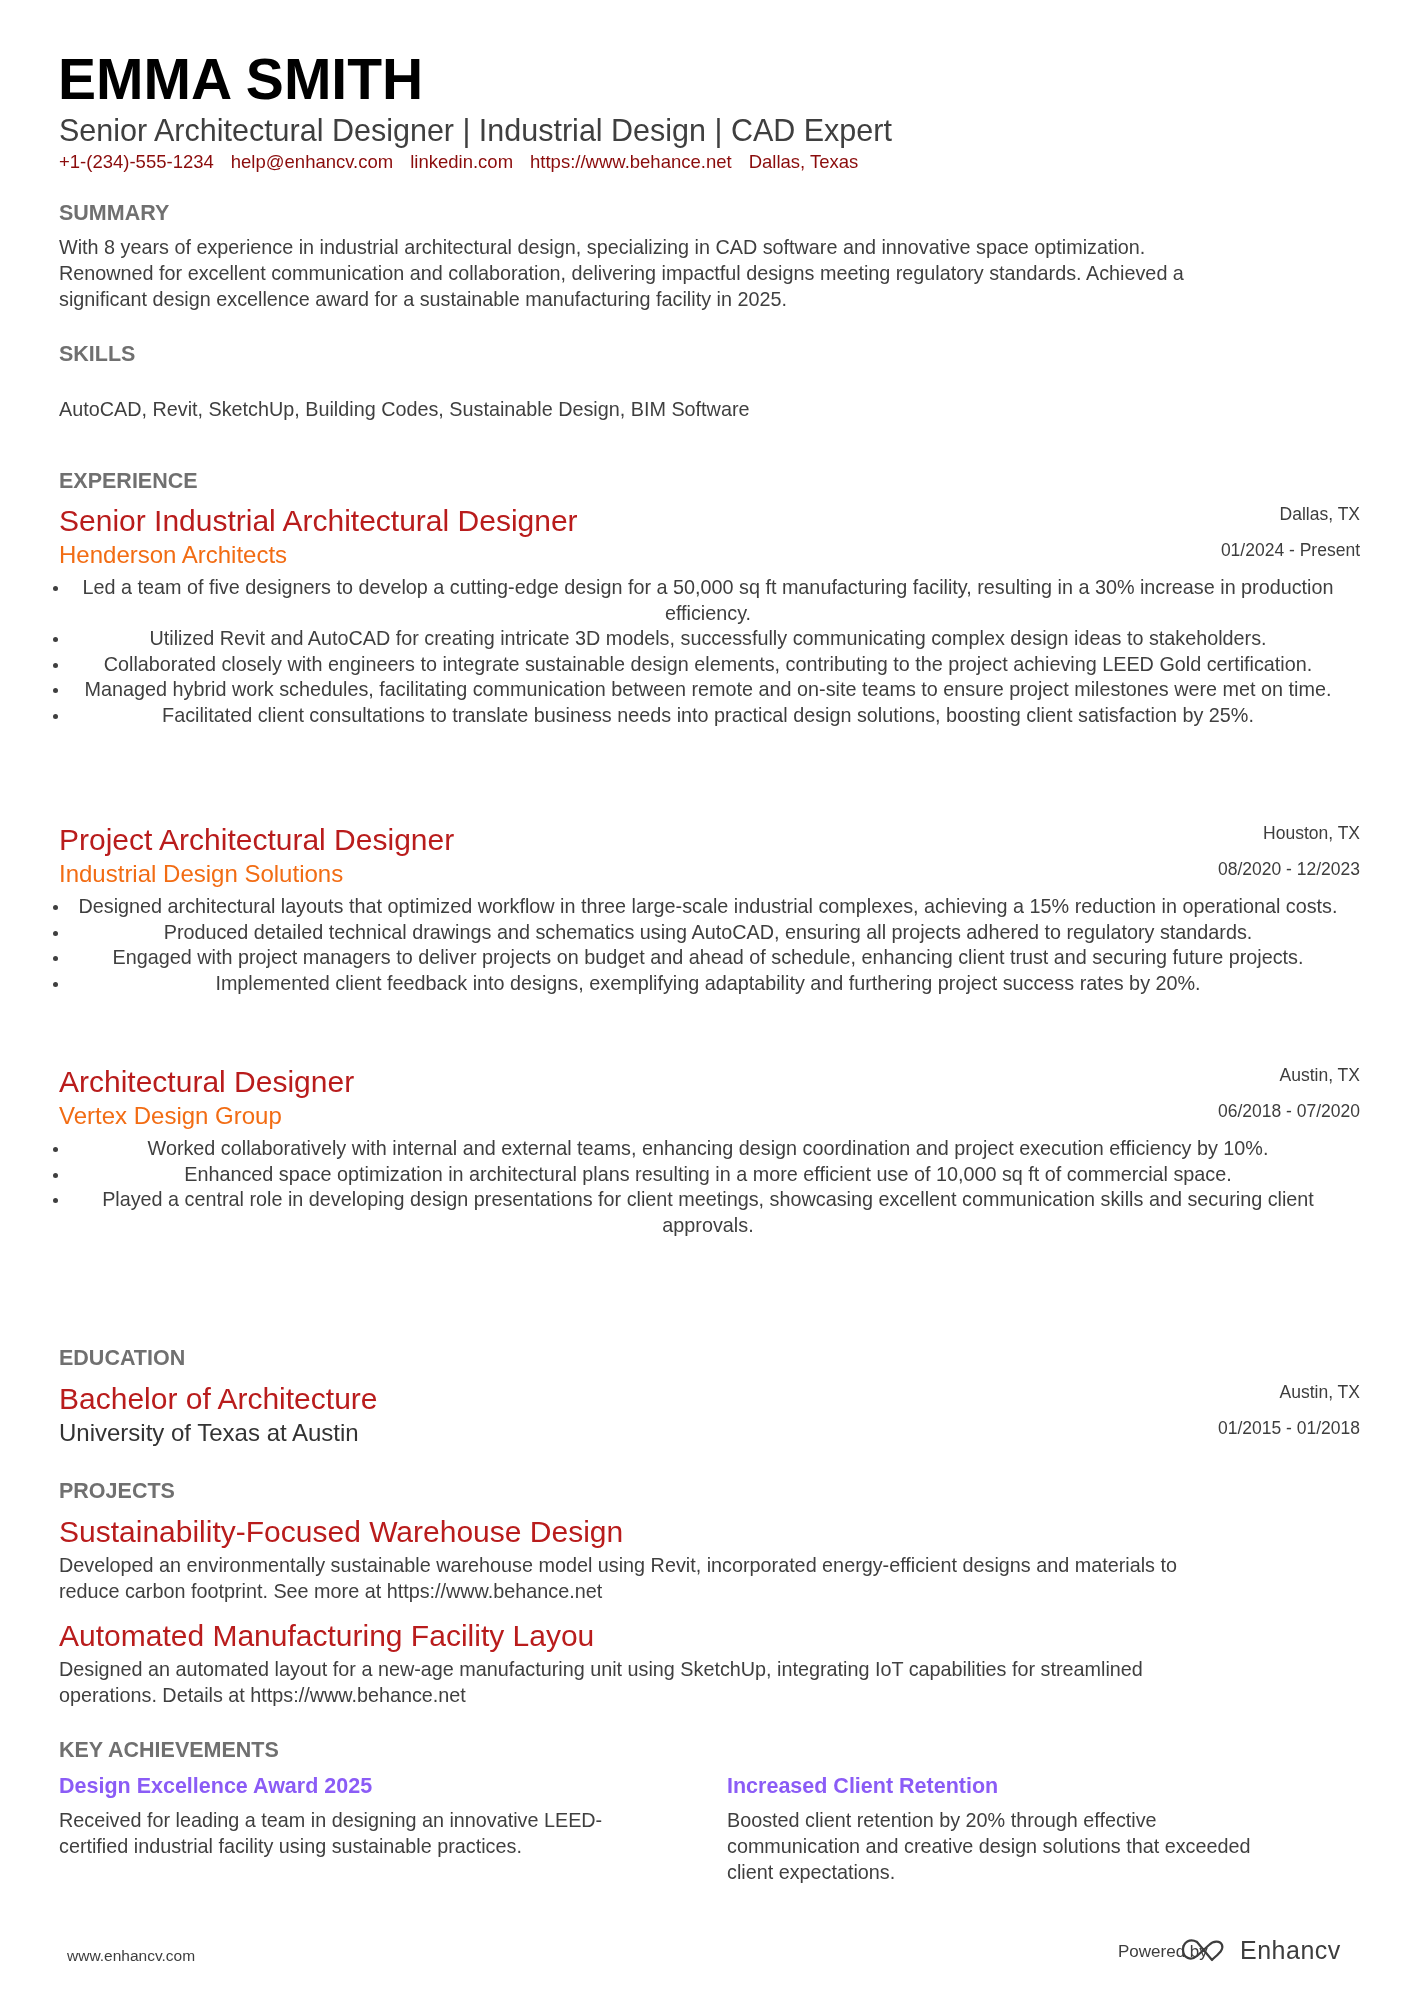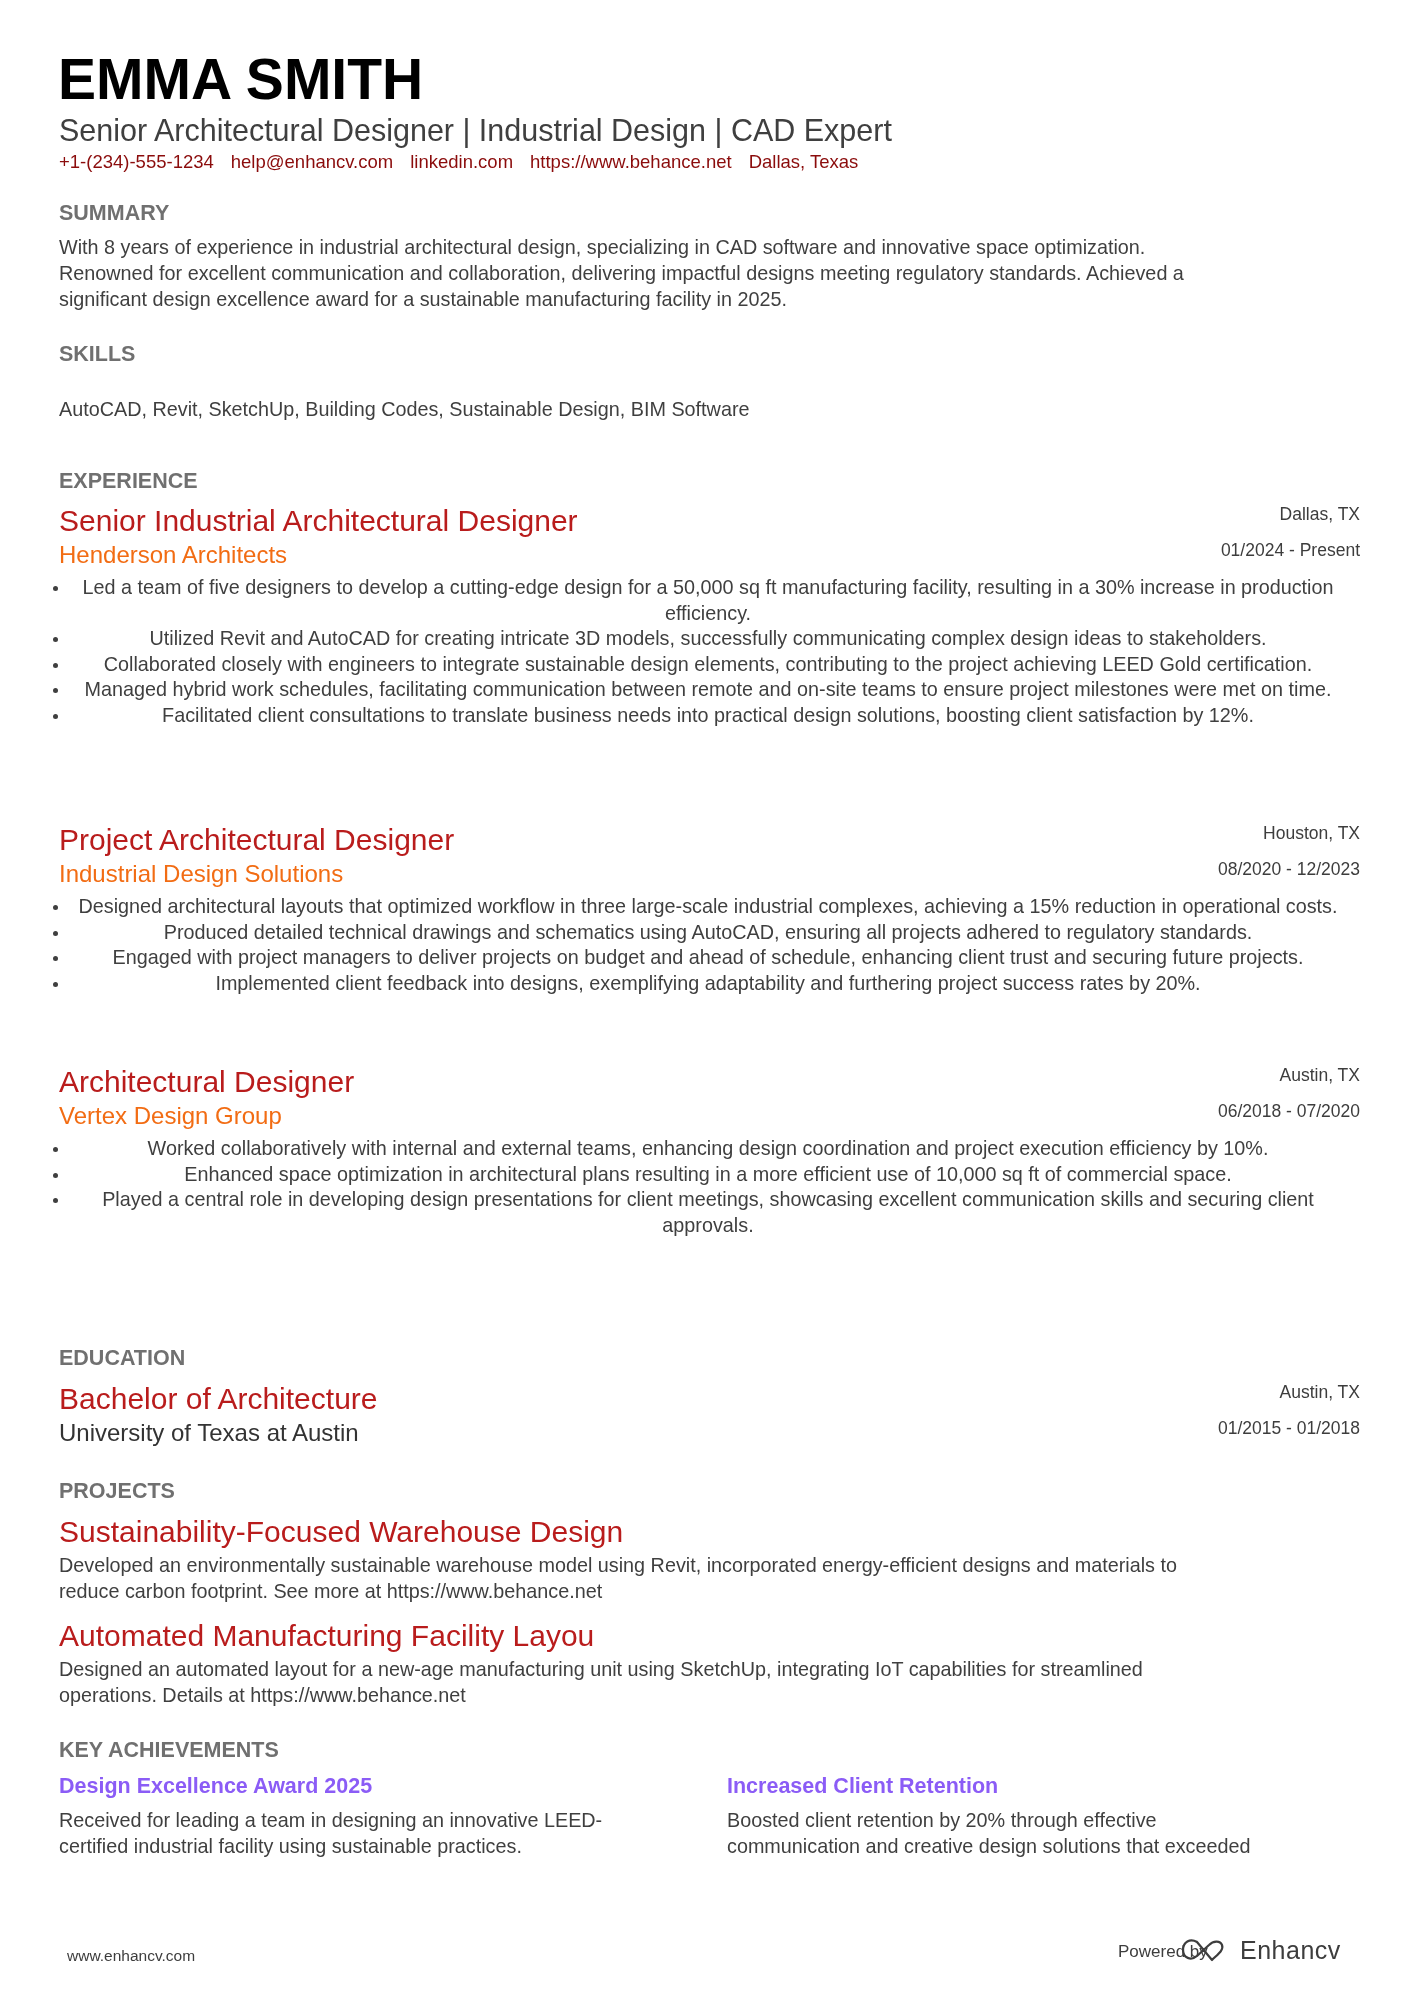--- a/index.html
+++ b/index.html
@@ -49,21 +49,21 @@
 
 <div class="abs job-title" style="top:503px">Senior Industrial Architectural Designer</div>
 <div class="abs meta" style="top:503px">Dallas, TX</div>
 <div class="abs company" style="top:540px">Henderson Architects</div>
 <div class="abs meta" style="top:539px">01/2024 - Present</div>
 <ul class="abs bullets" style="top:575px">
   <li>Led a team of five designers to develop a cutting-edge design for a 50,000 sq ft manufacturing facility, resulting in a 30% increase in production efficiency.</li>
   <li>Utilized Revit and AutoCAD for creating intricate 3D models, successfully communicating complex design ideas to stakeholders.</li>
   <li>Collaborated closely with engineers to integrate sustainable design elements, contributing to the project achieving LEED Gold certification.</li>
   <li>Managed hybrid work schedules, facilitating communication between remote and on-site teams to ensure project milestones were met on time.</li>
-  <li>Facilitated client consultations to translate business needs into practical design solutions, boosting client satisfaction by 12%.</li>
+  <li>Facilitated client consultations to translate business needs into practical design solutions, boosting client satisfaction by 25%.</li>
 </ul>
 
 <div class="abs job-title" style="top:822px">Project Architectural Designer</div>
 <div class="abs meta" style="top:822px">Houston, TX</div>
 <div class="abs company" style="top:859px">Industrial Design Solutions</div>
 <div class="abs meta" style="top:858px">08/2020 - 12/2023</div>
 <ul class="abs bullets" style="top:894px">
   <li>Designed architectural layouts that optimized workflow in three large-scale industrial complexes, achieving a 15% reduction in operational costs.</li>
   <li>Produced detailed technical drawings and schematics using AutoCAD, ensuring all projects adhered to regulatory standards.</li>
   <li>Engaged with project managers to deliver projects on budget and ahead of schedule, enhancing client trust and securing future projects.</li>
@@ -101,20 +101,21 @@
 <div class="abs sec" style="top:1737px">KEY ACHIEVEMENTS</div>
 <div class="abs ach-title" style="left:59px; top:1773px">Design Excellence Award 2025</div>
 <div class="abs ach-desc" style="left:59px; top:1807px">
   <div>Received for leading a team in designing an innovative LEED-</div>
   <div>certified industrial facility using sustainable practices.</div>
 </div>
 <div class="abs ach-title" style="left:727px; top:1773px">Increased Client Retention</div>
 <div class="abs ach-desc" style="left:727px; top:1807px">
   <div>Boosted client retention by 20% through effective</div>
   <div>communication and creative design solutions that exceeded</div>
+  <div>client expectations.</div>
 </div>
 
 <div class="abs footer-left">www.enhancv.com</div>
 <div class="abs powered">Powered by</div>
 <div class="abs logo-icon">
   <svg width="50" height="28" viewBox="0 0 50 28" xmlns="http://www.w3.org/2000/svg">
     <path d="M17 6 C10 2, 3 6, 3 14 C3 22, 11 25, 17 20 L29 9 C33 5, 40 4, 42 9 C44 14, 38 18, 32 24 C27 18, 22 12, 17 6" fill="none" stroke="#3d3d3d" stroke-width="2.2" stroke-linecap="round" stroke-linejoin="round"></path>
   </svg>
 </div>
 <div class="abs logo-text">Enhancv</div>

